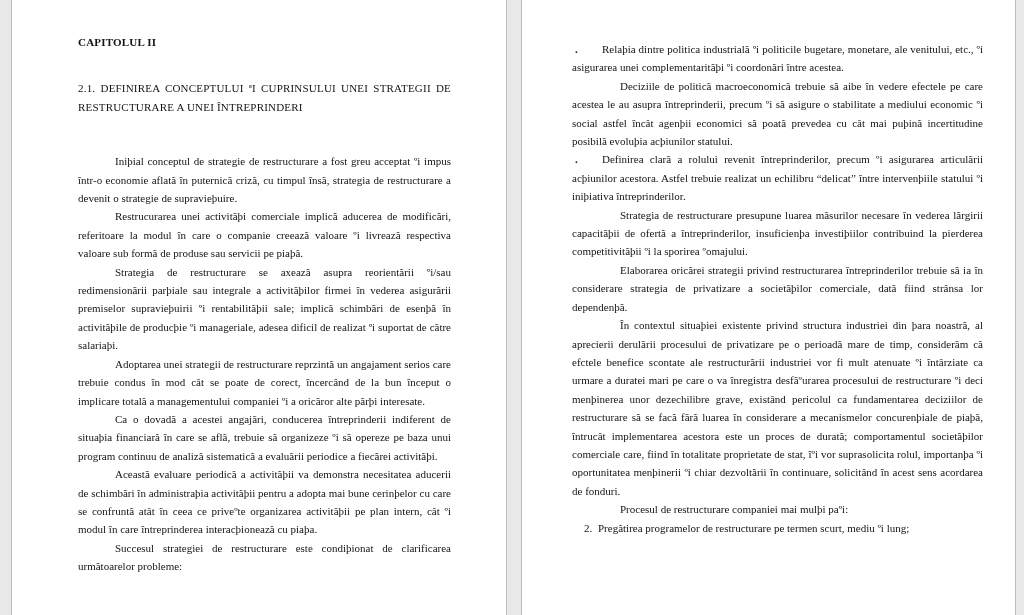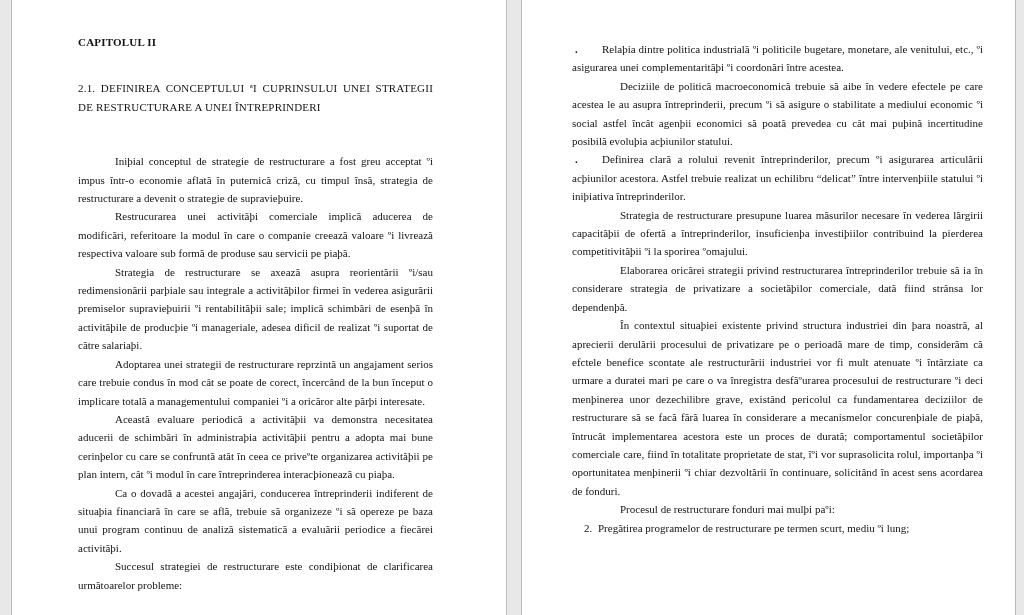--- a/index.html
+++ b/index.html
@@ -16,21 +16,21 @@
   .edge-right  { width: 8px; }
   .page {
     background: #ffffff;
     box-sizing: border-box;
     border-left: 1px solid #bcbcbc;
     border-right: 1px solid #bcbcbc;
     height: 615px;
     overflow: hidden;
     flex: 0 0 auto;
   }
-  .page-left  { width: 496px; padding: 33px 73px 0 66px; }
+  .page-left  { width: 496px; padding: 33px 55px 0 66px; }
   .page-right { width: 495px; padding: 40px 32px 0 50px; }
 
   .page p {
     margin: 0;
     font-size: 11px;
     line-height: 18.4px;
     text-align: justify;
   }
   .chapter-title {
     font-size: 12.5px;
@@ -70,34 +70,34 @@
 <div class="edge-strip edge-left"></div>
 
 <div class="page page-left">
   <p class="chapter-title">CAPITOLUL II</p>
   <p class="section-heading">2.1. DEFINIREA CONCEPTULUI ªI CUPRINSULUI UNEI STRATEGII DE RESTRUCTURARE A UNEI ÎNTREPRINDERI</p>
   <div id="left-body">
       <p class="para-indent">Iniþial conceptul de strategie de restructurare a fost greu acceptat ºi impus într-o economie aflatã în puternicã crizã, cu timpul însã, strategia de restructurare a devenit o strategie de supravieþuire.</p>
       <p class="para-indent">Restrucurarea unei activitãþi comerciale implicã aducerea de modificãri, referitoare la modul în care o companie creeazã valoare ºi livreazã respectiva valoare sub formã de produse sau servicii pe piaþã.</p>
       <p class="para-indent">Strategia de restructurare se axeazã asupra reorientãrii ºi/sau redimensionãrii parþiale sau integrale a activitãþilor firmei în vederea asigurãrii premiselor supravieþuirii ºi rentabilitãþii sale; implicã schimbãri de esenþã în activitãþile de producþie ºi manageriale, adesea dificil de realizat ºi suportat de cãtre salariaþi.</p>
       <p class="para-indent">Adoptarea unei strategii de restructurare reprzintã un angajament serios care trebuie condus în mod cât se poate de corect, încercând de la bun început o implicare totalã a managementului companiei ºi a oricãror alte pãrþi interesate.</p>
+      <p class="para-indent">Ca o dovadã a acestei angajãri, conducerea întreprinderii indiferent de situaþia financiarã în care se aflã, trebuie sã organizeze ºi sã opereze pe baza unui program continuu de analizã sistematicã a evaluãrii periodice a fiecãrei activitãþi.</p>
       <p class="para-indent">Aceastã evaluare periodicã a activitãþii va demonstra necesitatea aducerii de schimbãri în administraþia activitãþii pentru a adopta mai bune cerinþelor cu care se confruntã atât în ceea ce priveºte organizarea activitãþii pe plan intern, cât ºi modul în care întreprinderea interacþioneazã cu piaþa.</p>
-      <p class="para-indent">Ca o dovadã a acestei angajãri, conducerea întreprinderii indiferent de situaþia financiarã în care se aflã, trebuie sã organizeze ºi sã opereze pe baza unui program continuu de analizã sistematicã a evaluãrii periodice a fiecãrei activitãþi.</p>
       <p class="para-indent">Succesul strategiei de restructurare este condiþionat de clarificarea urmãtoarelor probleme:</p>
     </div>
 </div>
 
 <div class="edge-strip edge-mid"></div>
 
 <div class="page page-right">
   <div id="right-body">
       <p class="bullet"><span class="bullet-marker">.</span>Relaþia dintre politica industrialã ºi politicile bugetare, monetare, ale venitului, etc., ºi asigurarea unei complementaritãþi ºi coordonãri între acestea.</p>
       <p class="para-indent">Deciziile de politicã macroeconomicã trebuie sã aibe în vedere efectele pe care acestea le au asupra întreprinderii, precum ºi sã asigure o stabilitate a mediului economic ºi social astfel încât agenþii economici sã poatã prevedea cu cât mai puþinã incertitudine posibilã evoluþia acþiunilor statului.</p>
       <p class="bullet"><span class="bullet-marker">.</span>Definirea clarã a rolului revenit întreprinderilor, precum ºi asigurarea articulãrii acþiunilor acestora. Astfel trebuie realizat un echilibru “delicat” între intervenþiile statului ºi iniþiativa întreprinderilor.</p>
       <p class="para-indent">Strategia de restructurare presupune luarea mãsurilor necesare în vederea lãrgirii capacitãþii de ofertã a întreprinderilor, insuficienþa investiþiilor contribuind la pierderea competitivitãþii ºi la sporirea ºomajului.</p>
       <p class="para-indent">Elaborarea oricãrei strategii privind restructurarea întreprinderilor trebuie sã ia în considerare strategia de privatizare a societãþilor comerciale, datã fiind strânsa lor dependenþã.</p>
       <p class="para-indent">În contextul situaþiei existente privind structura industriei din þara noastrã, al aprecierii derulãrii procesului de privatizare pe o perioadã mare de timp, considerãm cã efctele benefice scontate ale restructurãrii industriei vor fi mult atenuate ºi întârziate ca urmare a duratei mari pe care o va înregistra desfãºurarea procesului de restructurare ºi deci menþinerea unor dezechilibre grave, existând pericolul ca fundamentarea deciziilor de restructurare sã se facã fãrã luarea în considerare a mecanismelor concurenþiale de piaþã, întrucât implementarea acestora este un proces de duratã; comportamentul societãþilor comerciale care, fiind în totalitate proprietate de stat, îºi vor suprasolicita rolul, importanþa ºi oportunitatea menþinerii ºi chiar dezvoltãrii în continuare, solicitând în acest sens acordarea de fonduri.</p>
-      <p class="para-indent">Procesul de restructurare fonduri mai mulþi paºi:</p>
+      <p class="para-indent">Procesul de restructurare companiei mai mulþi paºi:</p>
       <p class="numbered"><span class="num-marker">2.</span>Pregãtirea programelor de restructurare pe termen scurt, mediu ºi lung;</p>
     </div>
 </div>
 
 <div class="edge-strip edge-right"></div>
 
 </body></html>

